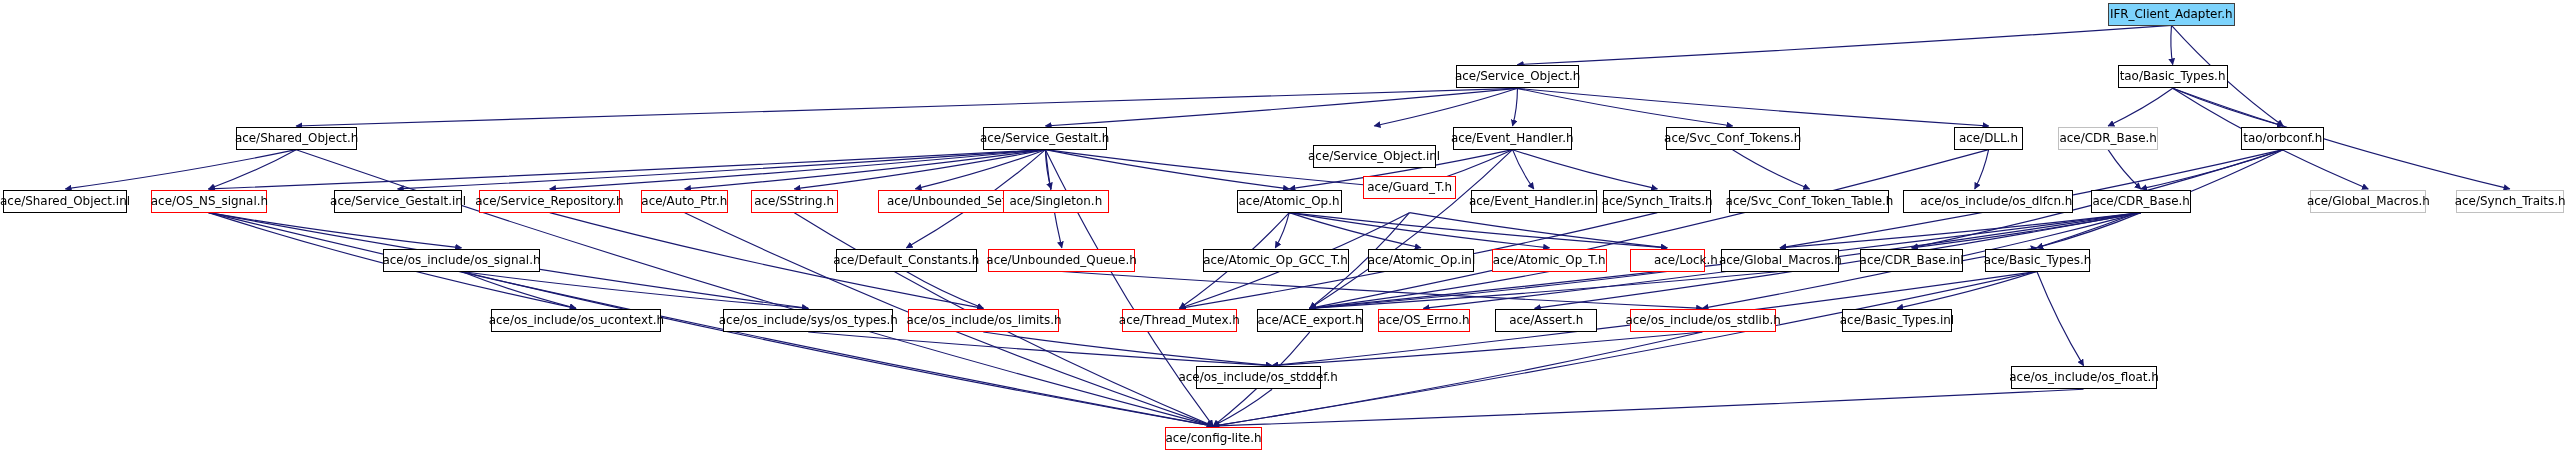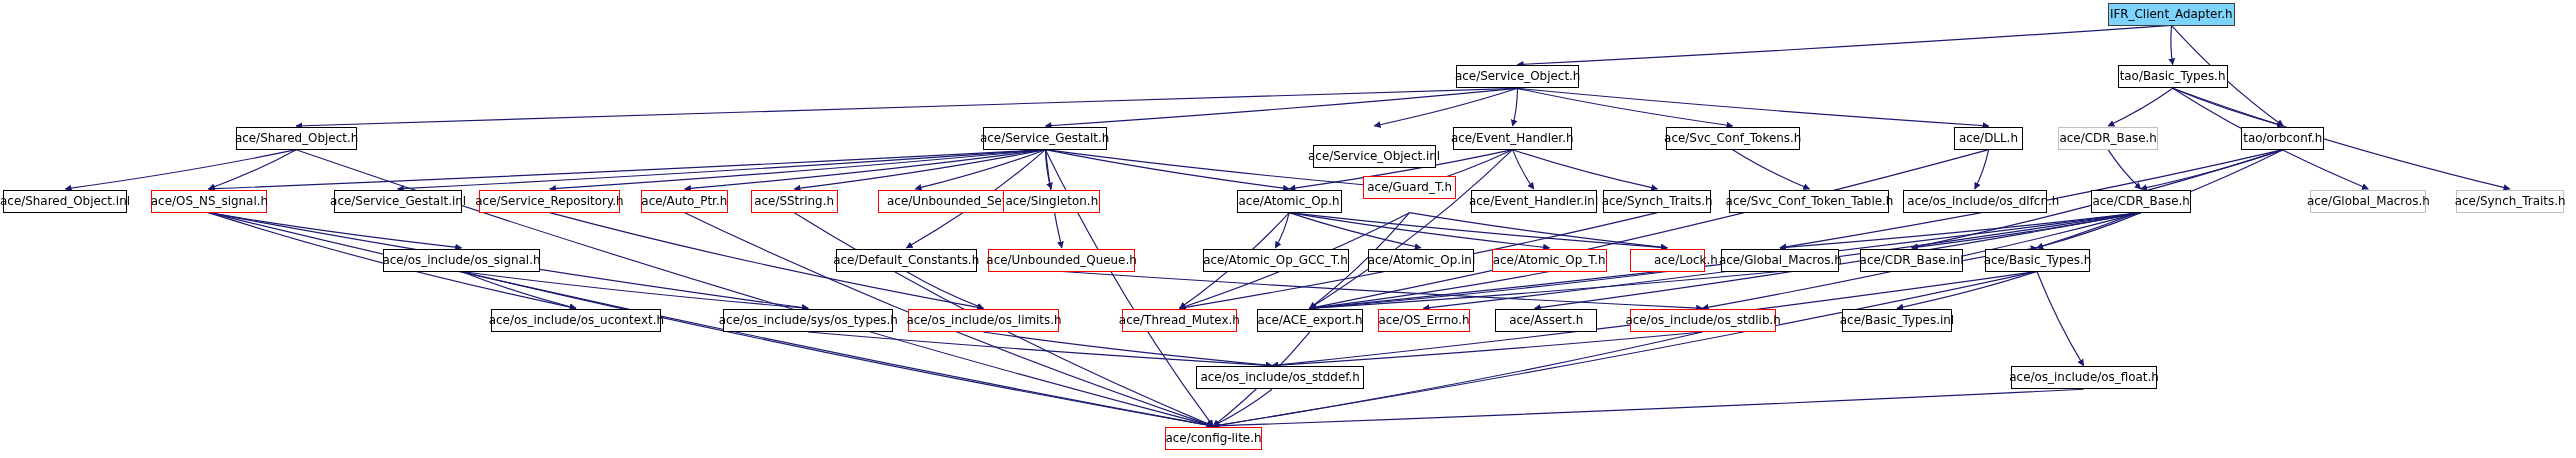--- a/index.html
+++ b/index.html
@@ -192,39 +192,39 @@
       </div>
       <div class="node red" style="left: 641px; top: 190px; width: 87px;">
         <span class="label">ace/Auto_Ptr.h</span>
       </div>
       <div class="node red" style="left: 751px; top: 190px; width: 87px;">
         <span class="label">ace/SString.h</span>
       </div>
       <div class="node red" style="left: 878px; top: 190px; width: 148px;">
         <span class="label">ace/Unbounded_Set.h</span>
       </div>
-      <div class="node red" style="left: 1003px; top: 190px; width: 97px;">
+      <div class="node red" style="left: 1003px; top: 190px; width: 106px;">
         <span class="label">ace/Singleton.h</span>
       </div>
       <div class="node" style="left: 1237px; top: 190px; width: 105px;">
         <span class="label">ace/Atomic_Op.h</span>
       </div>
       <div class="node red" style="left: 1363px; top: 176px; width: 93px;">
         <span class="label">ace/Guard_T.h</span>
       </div>
       <div class="node" style="left: 1471px; top: 190px; width: 126px;">
         <span class="label">ace/Event_Handler.inl</span>
       </div>
       <div class="node" style="left: 1603px; top: 190px; width: 108px;">
         <span class="label">ace/Synch_Traits.h</span>
       </div>
       <div class="node" style="left: 1729px; top: 190px; width: 160px;">
         <span class="label">ace/Svc_Conf_Token_Table.h</span>
       </div>
-      <div class="node" style="left: 1903px; top: 190px; width: 144px; padding-left: 23px;">
+      <div class="node" style="left: 1903px; top: 190px; width: 170px; padding-left: 23px;">
         <span class="label">ace/os_include/os_dlfcn.h</span>
       </div>
       <div class="node" style="left: 2091px; top: 190px; width: 100px;">
         <span class="label">ace/CDR_Base.h</span>
       </div>
       <div class="node gray-border" style="left: 2310px; top: 190px; width: 116px;">
         <span class="label">ace/Global_Macros.h</span>
       </div>
       <div class="node gray-border" style="left: 2456px; top: 190px; width: 108px;">
         <span class="label">ace/Synch_Traits.h</span>
@@ -279,21 +279,21 @@
       </div>
       <div class="node" style="left: 1495px; top: 309px; width: 102px;">
         <span class="label">ace/Assert.h</span>
       </div>
       <div class="node red" style="left: 1630px; top: 309px; width: 146px;">
         <span class="label">ace/os_include/os_stdlib.h</span>
       </div>
       <div class="node" style="left: 1842px; top: 309px; width: 110px;">
         <span class="label">ace/Basic_Types.inl</span>
       </div>
-      <div class="node" style="left: 1196px; top: 366px; width: 168px;">
+      <div class="node" style="left: 1196px; top: 366px; width: 125px;">
         <span class="label">ace/os_include/os_stddef.h</span>
       </div>
       <div class="node" style="left: 2011px; top: 366px; width: 146px;">
         <span class="label">ace/os_include/os_float.h</span>
       </div>
       <div class="node red" style="left: 1165px; top: 427px; width: 97px;">
         <span class="label">ace/config-lite.h</span>
       </div>
     </div>
 </div>

